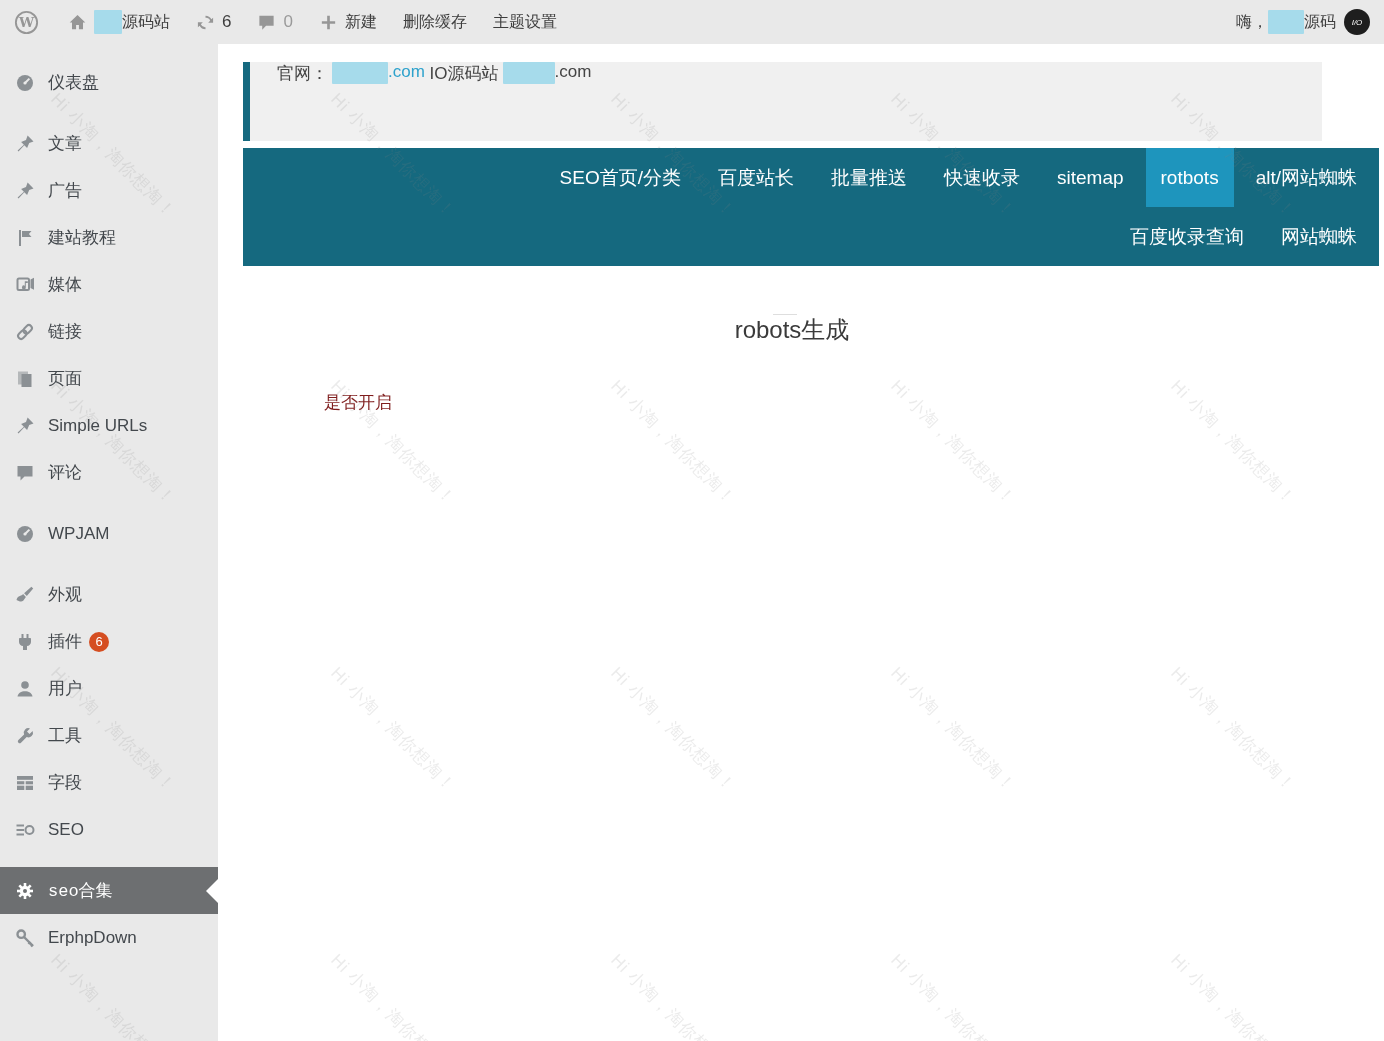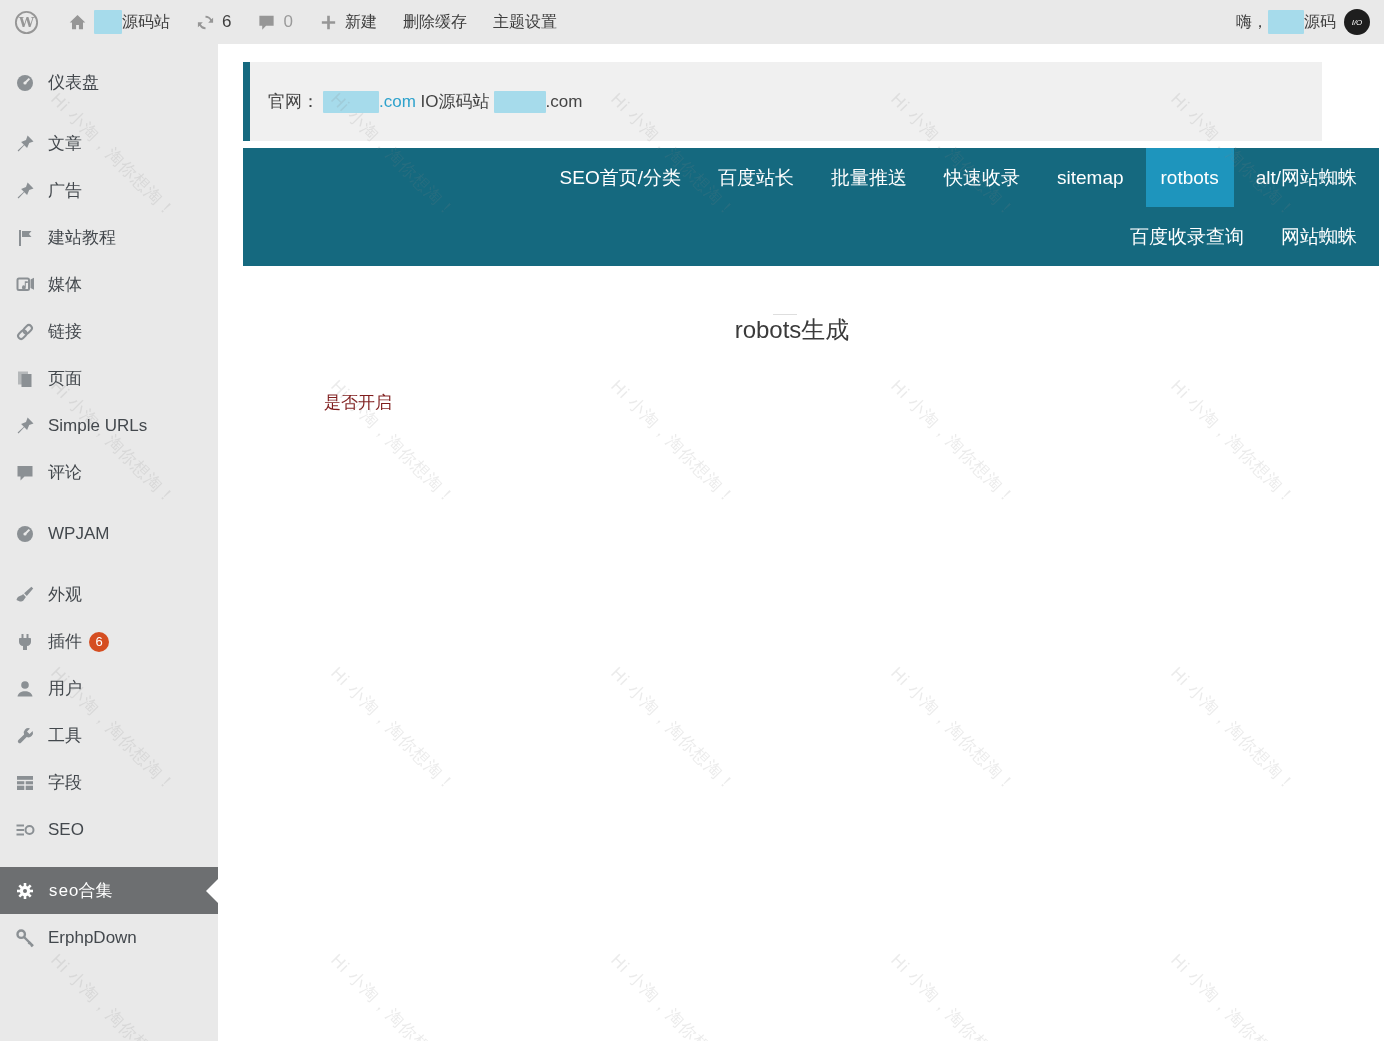--- a/index.html
+++ b/index.html
@@ -54,21 +54,21 @@
     position:absolute;right:0;top:50%;transform:translateY(-50%);
     width:0;height:0;border-top:12px solid transparent;border-bottom:12px solid transparent;border-right:12px solid #fff;
   }
 
   
   #content{position:absolute;left:218px;top:44px;right:0;bottom:0;background:#fff;}
 
   #notice{
     margin:18px 0 1px 25px;width:1079px;height:79px;box-sizing:border-box;
     background:#f0f0f0;border-left:7px solid var(--teal);
-    display:flex;align-items:center;padding-left:18px;font-size:17px;color:#444;
+    display:flex;padding-left:27px;font-size:17px;color:#444;
   }
   #notice .link{color:var(--link-blue);cursor:pointer;}
 
   #tabs-nav{margin:7px 0 0 25px;width:1136px;background:var(--teal);}
   .nav-row{display:flex;align-items:stretch;height:59px;padding-left:7px;justify-content:flex-end;}
   .nav-row.indent{padding-left:860px;}
   .nav-item{
     display:flex;align-items:center;padding:0 15px;margin-right:7px;
     color:#fff;font-size:19px;cursor:pointer;white-space:nowrap;
   }

